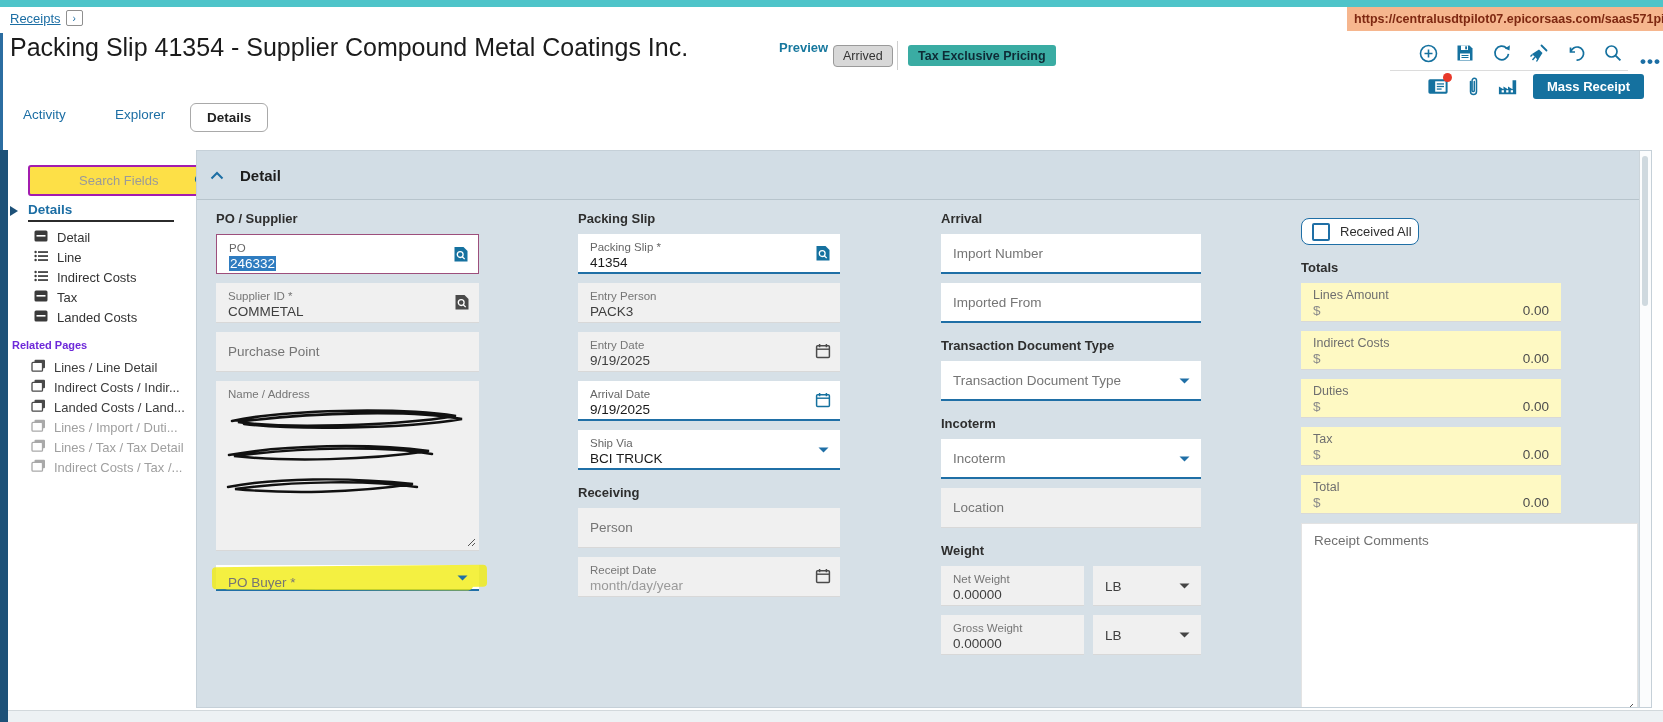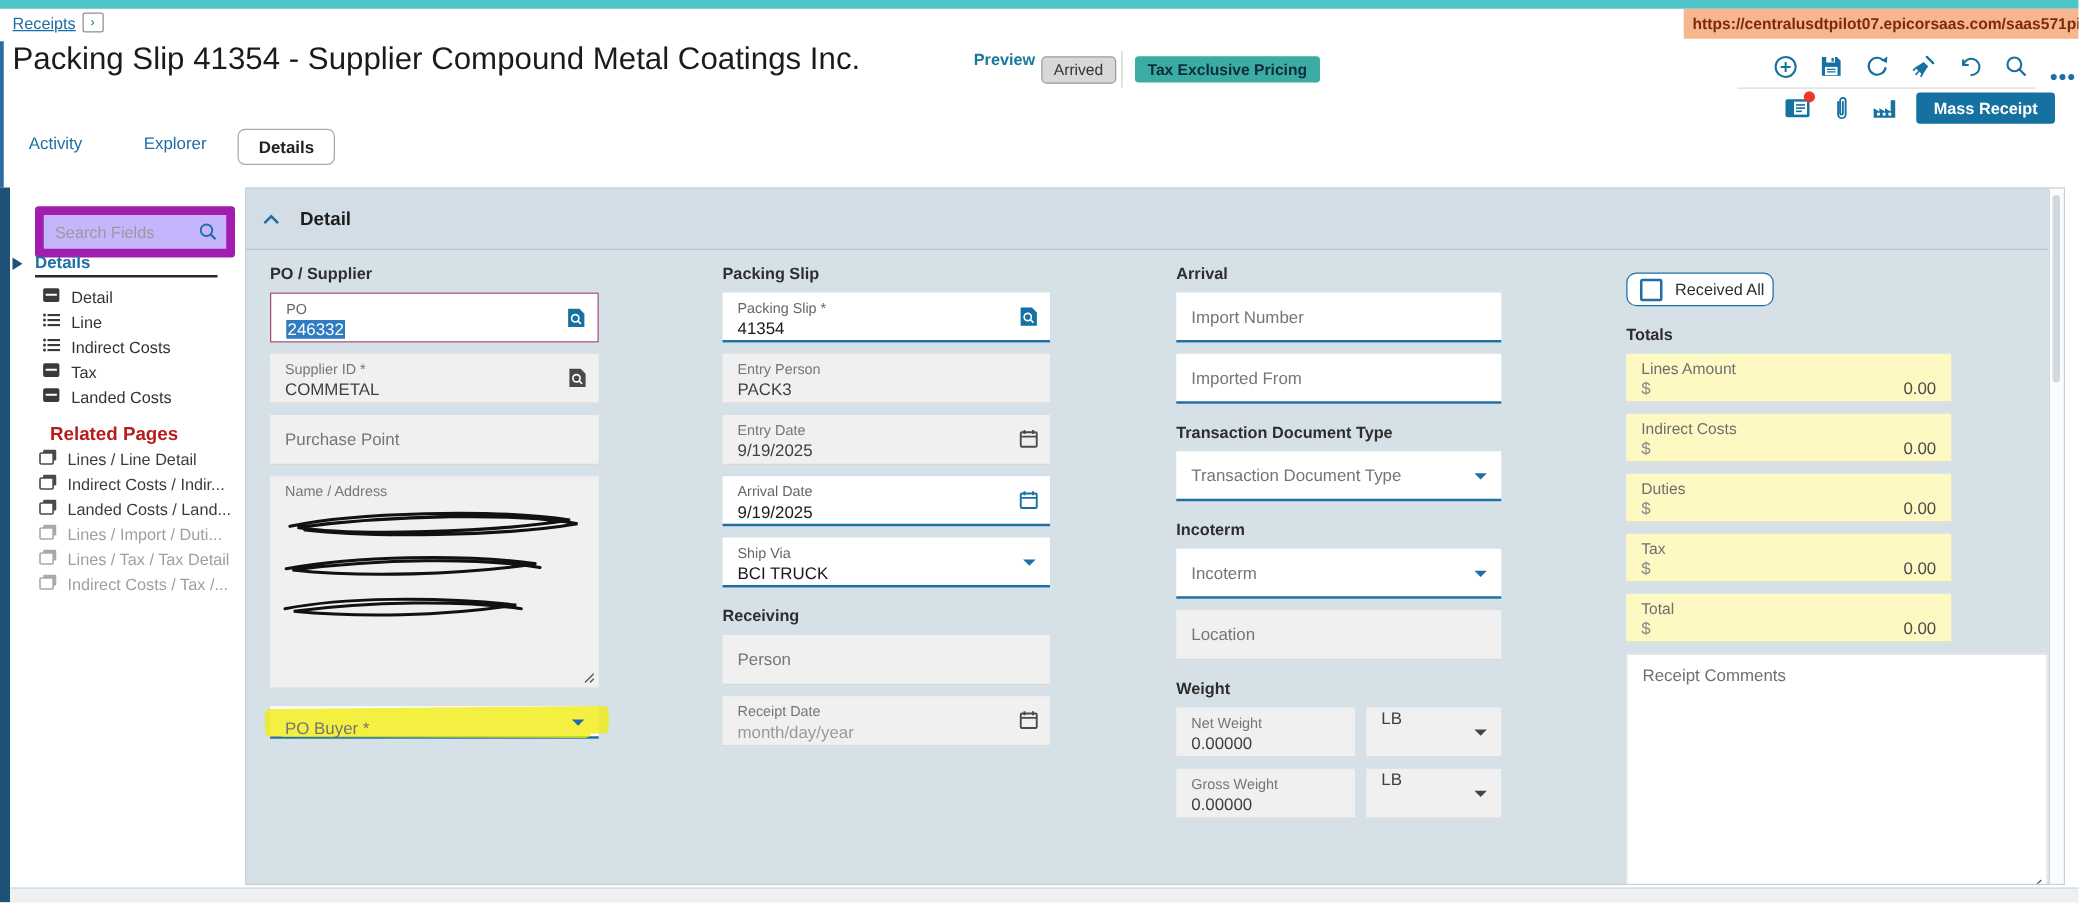--- a/index.html
+++ b/index.html
@@ -33,33 +33,33 @@
             font-size:13px;font-weight:600;font-family:inherit;cursor:pointer;}
   
   .tabs{position:absolute;left:0;top:100px;width:1663px;height:40px;}
   .tab{position:absolute;top:7px;font-size:13.5px;color:var(--accent,#1c6ea4);cursor:pointer;}
   .tab.active{top:3px;background:#fff;border:1px solid #a9a9a9;border-radius:6px;color:#222;font-weight:600;
               padding:6px 16px;}
   
   .rail-thin{position:absolute;left:0;top:33px;width:3px;height:117px;background:#2b6da1;}
   .rail{position:absolute;left:0;top:150px;width:8px;height:572px;background:#1d5178;}
   .sidebar{position:absolute;left:8px;top:150px;width:182px;height:560px;background:#fff;}
-  .search-box{position:absolute;left:20px;top:15px;width:146px;height:27px;border:7px solid #a21caf;border-radius:3px;
-              display:flex;align-items:center;background:#c4b5fd;}
+  .search-box{position:absolute;left:20px;top:15px;width:146px;height:27px;border:2px solid #a21caf;border-radius:3px;
+              display:flex;align-items:center;background:#fde047;padding-left:40px;}
   .search-box input{border:none;outline:none;flex:1;min-width:0;font-size:13px;color:#444;padding:0 0 0 9px;
                     font-family:inherit;background:transparent;}
   .search-box input::placeholder{color:#9a9a9a;}
   .search-box .sic{margin-right:7px;display:flex;}
   .tree-root-tri{position:absolute;left:2px;top:56px;width:0;height:0;border-top:5px solid transparent;
                  border-bottom:5px solid transparent;border-left:8px solid #1d5178;}
   .tree-root{position:absolute;left:20px;top:52px;font-size:13.5px;font-weight:bold;color:var(--accent,#1c6ea4);cursor:pointer;}
   .tree-rule{position:absolute;left:20px;top:70px;width:146px;height:2px;background:#2b2b2b;}
   .tree-items{position:absolute;left:26px;top:77px;display:flex;flex-direction:column;}
   .tree-item{display:flex;align-items:center;gap:9px;height:20px;font-size:13px;color:#333;cursor:pointer;white-space:nowrap;}
-  .rp-header{position:absolute;left:32px;top:189px;font-size:15px;font-weight:bold;color:#b91c1c;}
+  .rp-header{position:absolute;left:4px;top:189px;font-size:11px;font-weight:bold;color:#6d28d9;}
   .rp-items{position:absolute;left:23px;top:207px;display:flex;flex-direction:column;}
   .rp-item{display:flex;align-items:center;gap:8px;height:20px;font-size:13px;color:#3c3c3c;cursor:pointer;white-space:nowrap;}
   .rp-item.dim{color:#9f9f9f;}
   
   .panel{position:absolute;left:196px;top:150px;width:1456px;height:558px;background:var(--panel-bg,#d6e0e7);
          border:1px solid #c5d0d8;box-sizing:border-box;}
   .panel-header{position:absolute;left:0;top:0;right:0;height:48px;background:#d2dde5;border-bottom:1px solid #b7c4cc;
                 display:flex;align-items:center;}
   .panel-chevron{margin-left:13px;display:flex;cursor:pointer;}
   .panel-title{margin-left:16px;font-size:15px;font-weight:bold;color:#1d1d1d;}
@@ -92,21 +92,21 @@
   [data-name="po-buyer-field"]{height:26px;margin-top:14px;display:flex;align-items:center;padding:0 30px 0 12px;
         background:#fff;border-bottom:2px solid #1f6fa6;overflow:visible;}
   [data-name="po-buyer-field"] .f-label{font-size:12.5px;color:#4a4a4a;position:relative;z-index:2;}
   [data-name="po-buyer-field"] .f-caret{top:10px;z-index:3;}
   .hl-marker{position:absolute;left:-4px;right:-8px;top:1px;height:22px;background:#f2ec0c;opacity:.78;
              border-radius:4px;transform:rotate(-.5deg);z-index:1;pointer-events:none;}
   .hl-marker:after{content:"";position:absolute;left:10px;right:14px;top:14px;height:10px;background:#f2ec0c;
              border-radius:5px;transform:rotate(.7deg);}
   .weight-row{display:flex;gap:9px;margin-bottom:9px;}
   .weight-row .field{margin-bottom:0;width:143px;flex:none;}
-  .weight-row .unit{width:108px;flex:none;padding-top:0;}
+  .weight-row .unit{width:108px;flex:none;padding-top:12px;}
   .weight-row .unit .f-value{color:#3f3f3f;}
   .toggle-row{display:flex;align-items:center;gap:10px;box-sizing:border-box;width:118px;height:27px;margin:19px 0 8px;
               background:#fff;border:1.5px solid #1f6fa6;border-radius:8px;padding:0 10px;cursor:pointer;}
   .toggle-row .cb{width:14px;height:14px;border:2px solid #1f6fa6;border-radius:2px;background:#fff;flex:none;}
   .toggle-row .tl{font-size:13px;color:#2e2e2e;white-space:nowrap;}
   .money{position:relative;box-sizing:border-box;width:260px;height:39px;margin-bottom:9px;background:#fef9c3;
          border-bottom:1px solid #d8d8d8;padding:5px 12px 0;}
   .money .m-label{font-size:12.5px;color:#6f6f6f;line-height:15px;}
   .money .m-row{display:flex;justify-content:space-between;font-size:13.5px;line-height:16px;}
   .money .m-cur{color:#8a8a8a;}

